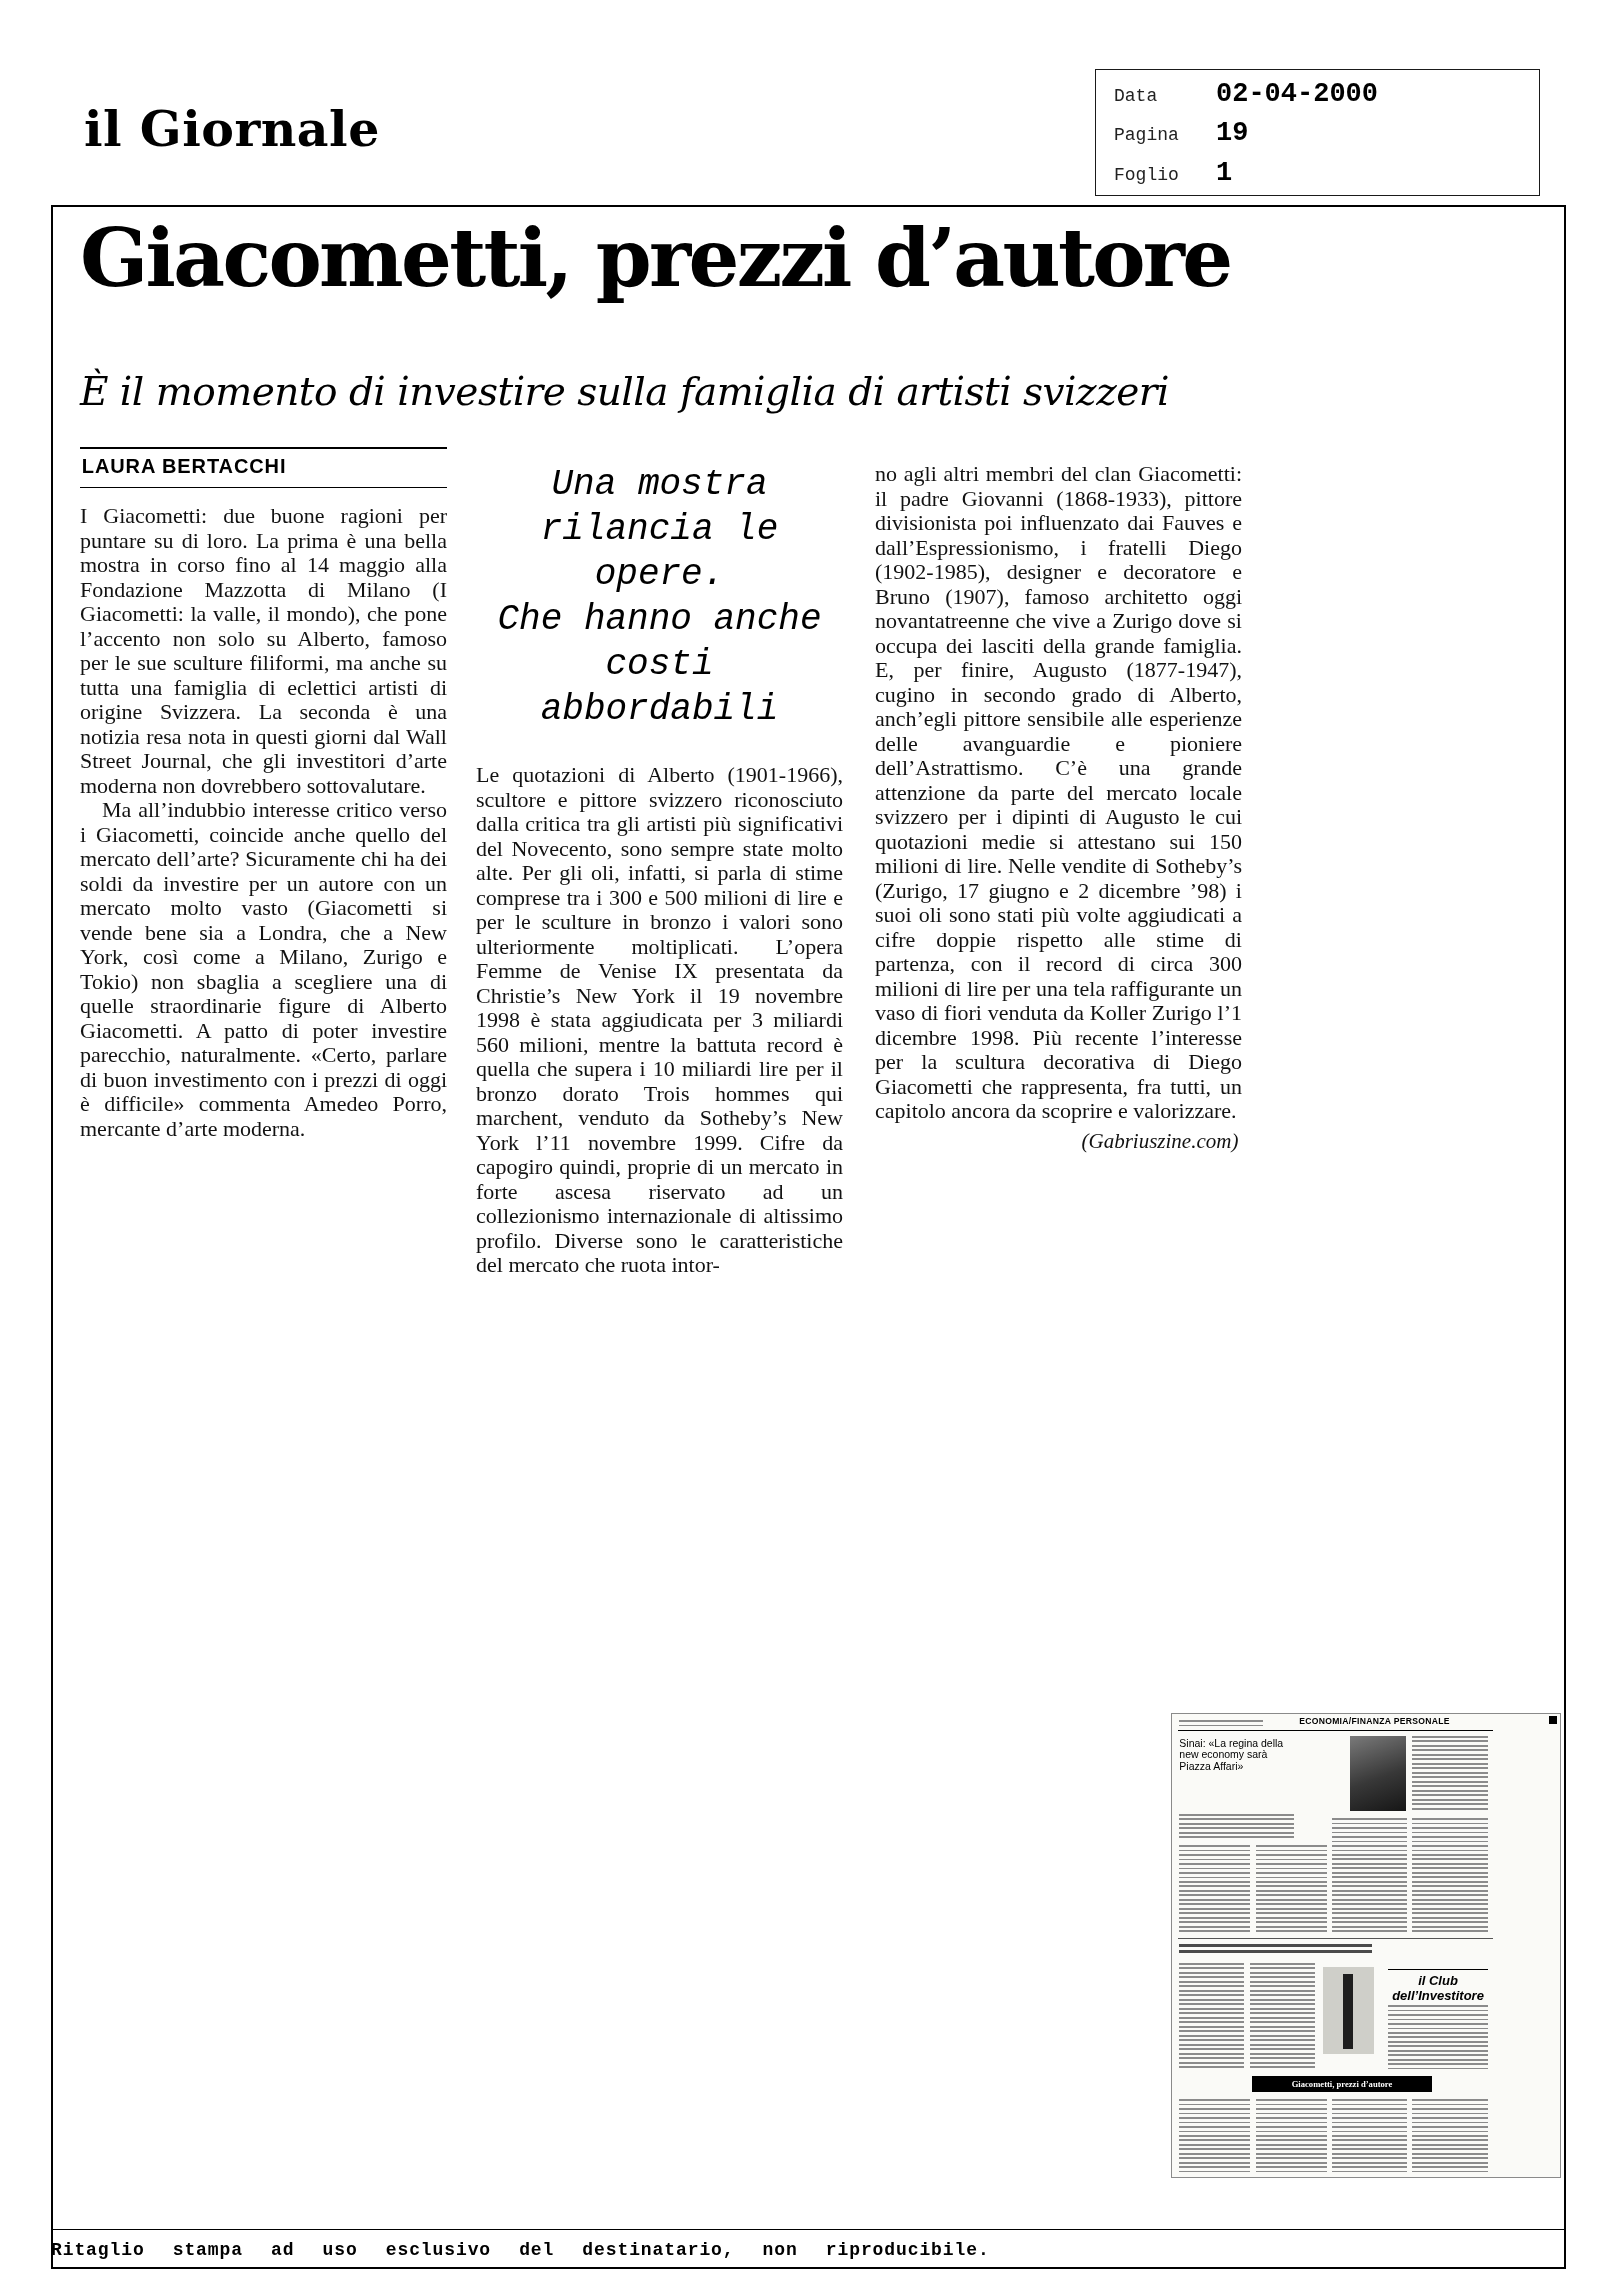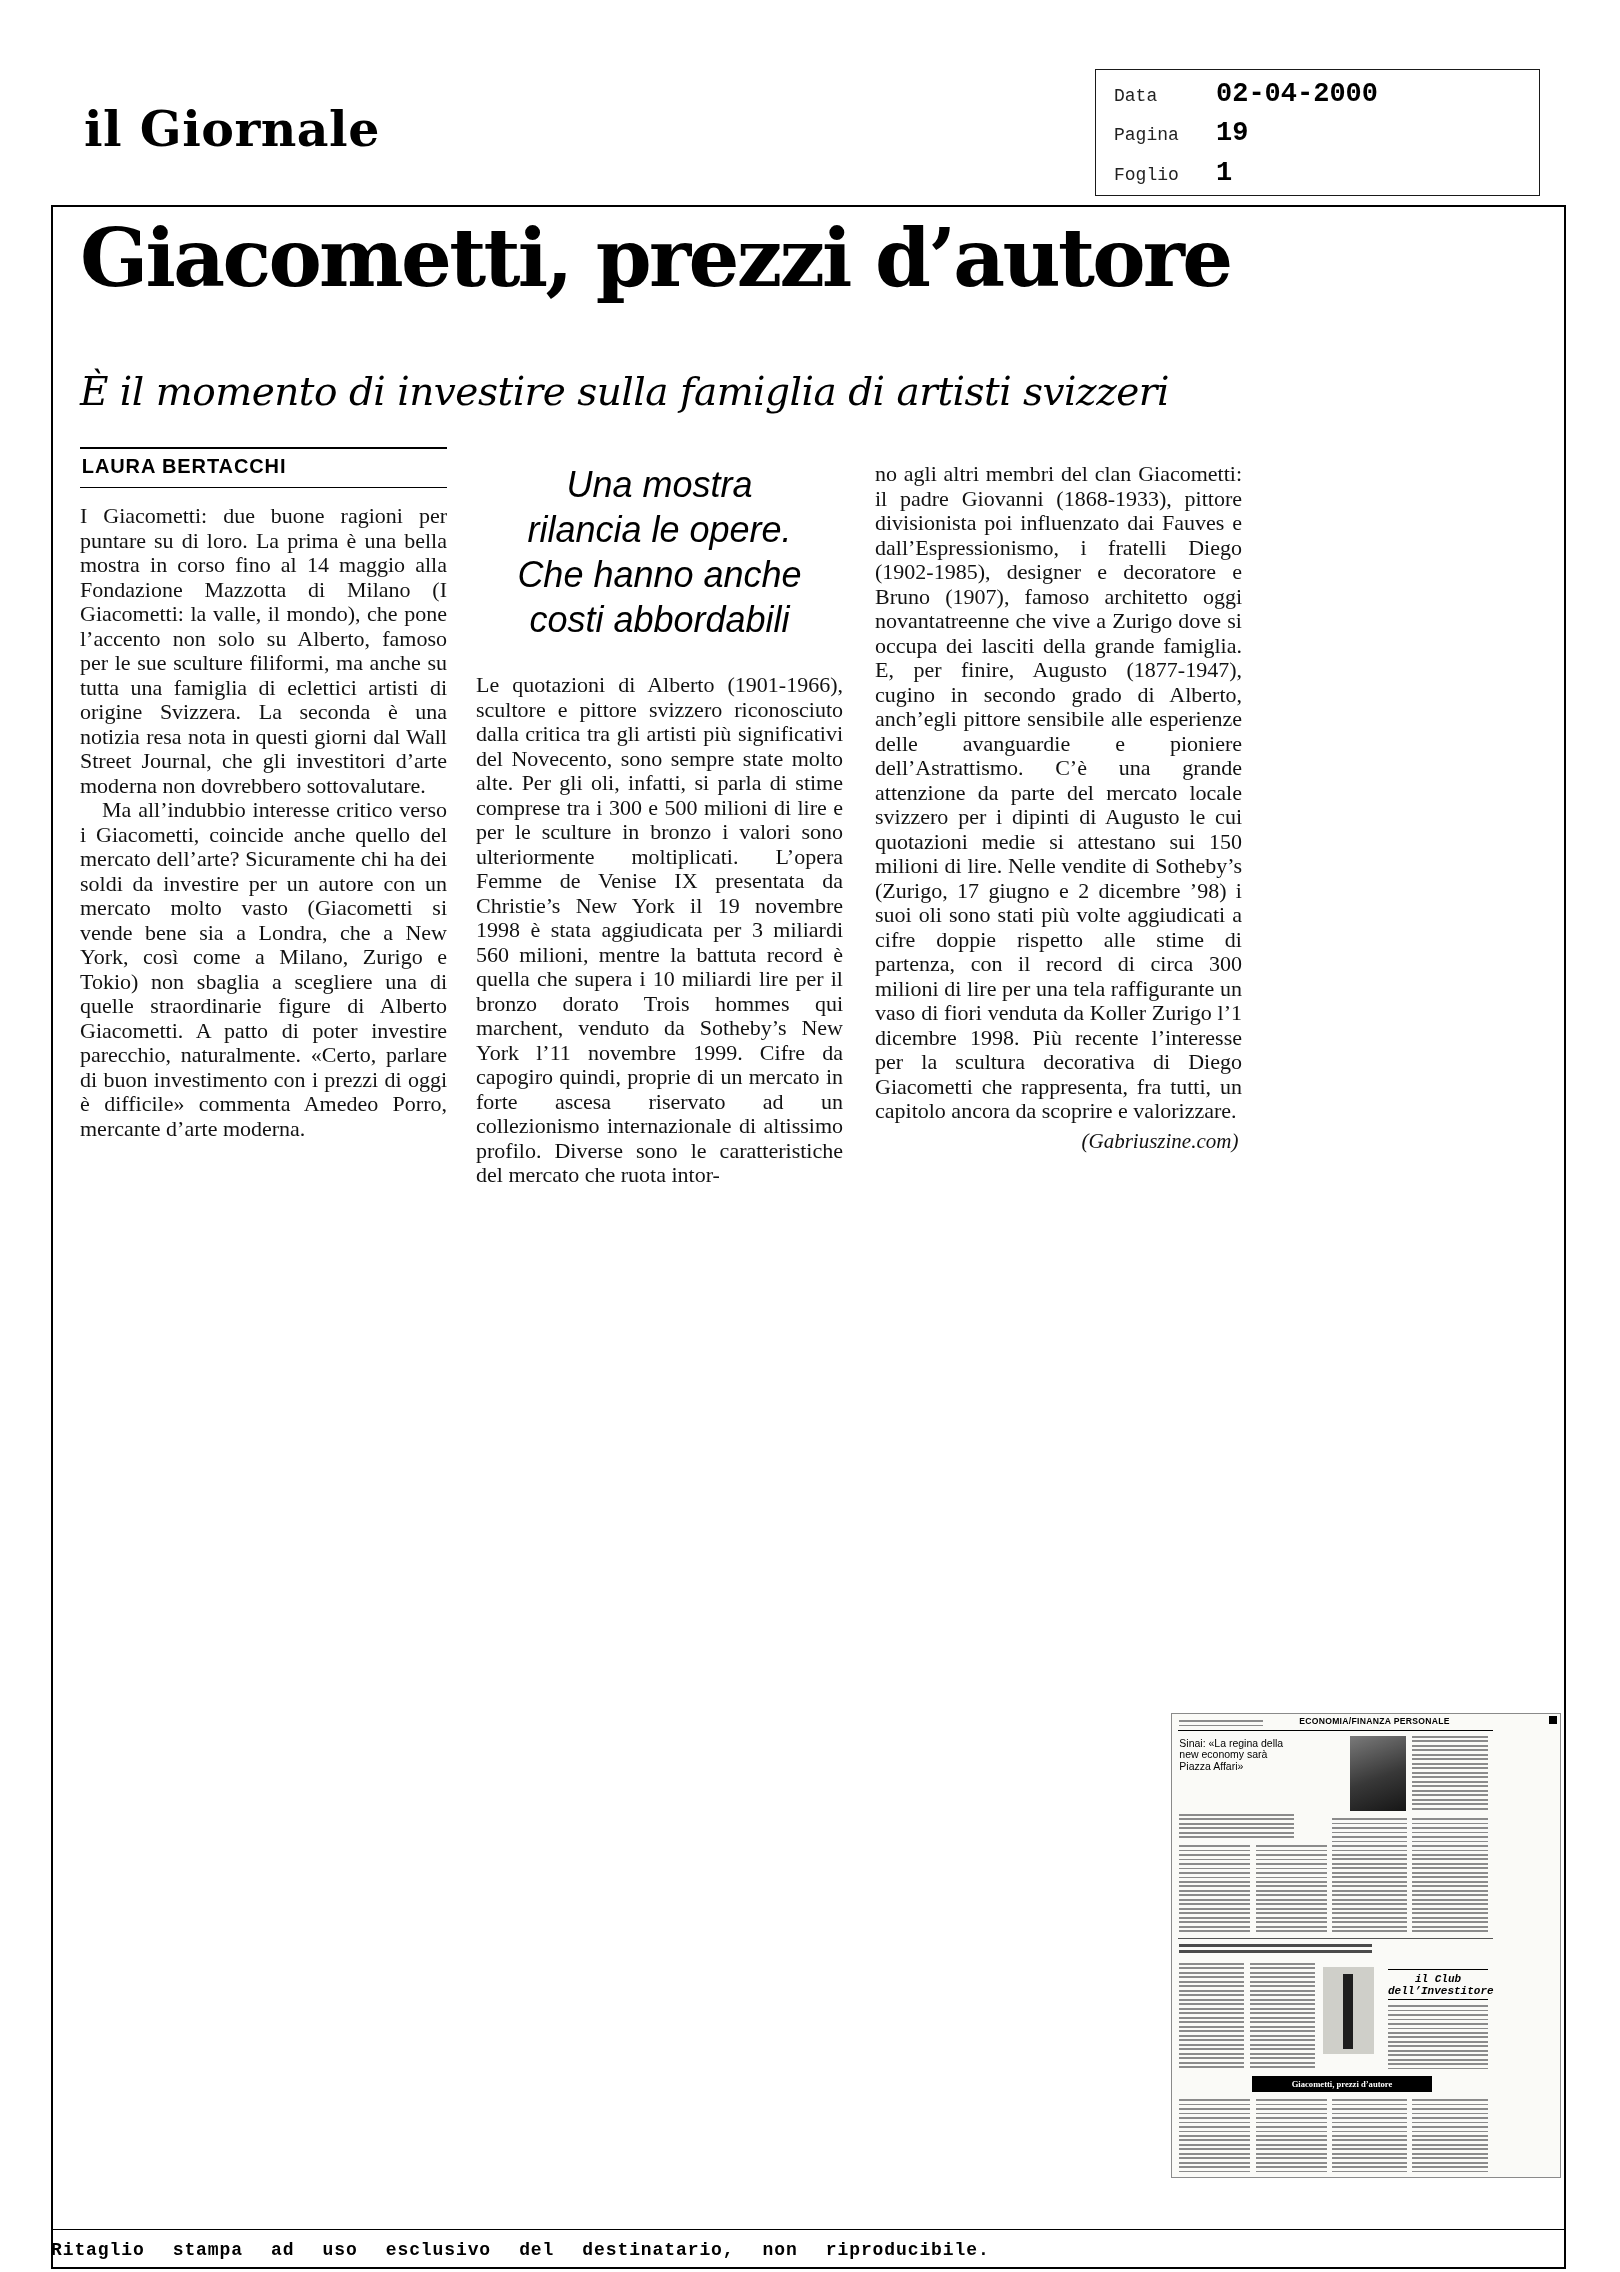--- a/index.html
+++ b/index.html
@@ -51,21 +51,21 @@
   }
 
   .col { width: 367px; font-size: 22px; line-height: 24.5px; text-align: justify; color: #121212; }
   .col p { margin: 0; }
   .col p.indent { text-indent: 22px; }
   .col1 { left: 80px;  top: 504px; }
   .col2 { left: 476px; top: 462px; }
   .col3 { left: 875px; top: 462px; }
 
   .pullquote {
-    text-align: center; font-family: Liberation Sans, sans-serif;
+    text-align: center; font-family: Liberation Mono, monospace;
     font-style: italic; font-size: 36px; line-height: 45px;
     margin-bottom: 31px; color: #000;
   }
   .pullquote p { text-indent: 0 !important; text-align: center; }
 
   .signature { text-align: right; font-style: italic; font-size: 21px; margin-top: 5.5px; padding-right: 3.6px; }
 
   
   .footer-strip {
     left: 51px; top: 2229px; width: 1515px; height: 40px;
@@ -98,22 +98,22 @@
   .t-gC3 { left: 160px; top: 104px; width: 75px; height: 115px; }
   .t-gC4 { left: 240px; top: 104px; width: 76px; height: 115px; }
   .t-rule2 { left: 5.5px; top: 224px; width: 315px; height: 0.9px; background: #555; }
   .t-gD  { left: 7.3px;   top: 230px; width: 193px; height: 11px; }
   .t-gE1 { left: 7.3px;   top: 249px; width: 65px; height: 105px; }
   .t-gE2 { left: 78px;  top: 249px; width: 65px; height: 105px; }
   .t-sculpt { left: 151px; top: 253px; width: 51px; height: 87px; background: #cfcfc9; }
   .t-sculpt::after { content: ""; position: absolute; left: 20px; top: 7.3px; width: 10px; height: 75px; background: #1e1e1e; }
   .t-club {
     left: 216px; top: 255px; width: 100px;
-    font-size: 11px; font-weight: 700; font-style: italic; text-align: center;
-    border-top: 1.4px solid #000; border-bottom: 1.4px solid #000; padding: 2.7px 0; font-family: Liberation Mono, monospace;
+    font-size: 13px; font-weight: 700; font-style: italic; text-align: center;
+    border-top: 1.4px solid #000; border-bottom: 1.4px solid #000; padding: 2.7px 0;
   }
   .t-gF  { left: 216px; top: 291px; width: 100px; height: 64px; }
   .t-clipbar {
     left: 80px; top: 362px; width: 180px; height: 16.4px;
     background: #000; color: #fff; font-family: "Liberation Serif", serif;
     font-size: 8.6px; font-weight: 700; text-align: center; line-height: 16.4px;
   }
   .t-gG1 { left: 7.3px;   top: 385px; width: 71px; height: 73px; }
   .t-gG2 { left: 84px;  top: 385px; width: 71px; height: 73px; }
   .t-gG3 { left: 160px; top: 385px; width: 75px; height: 73px; }

